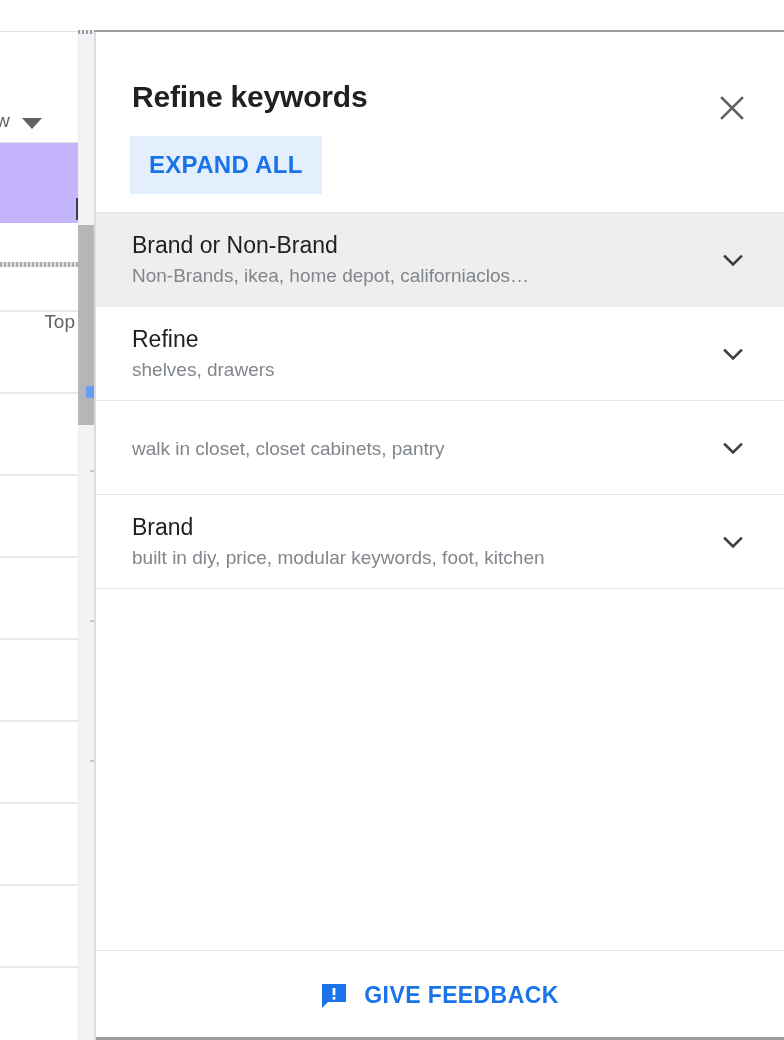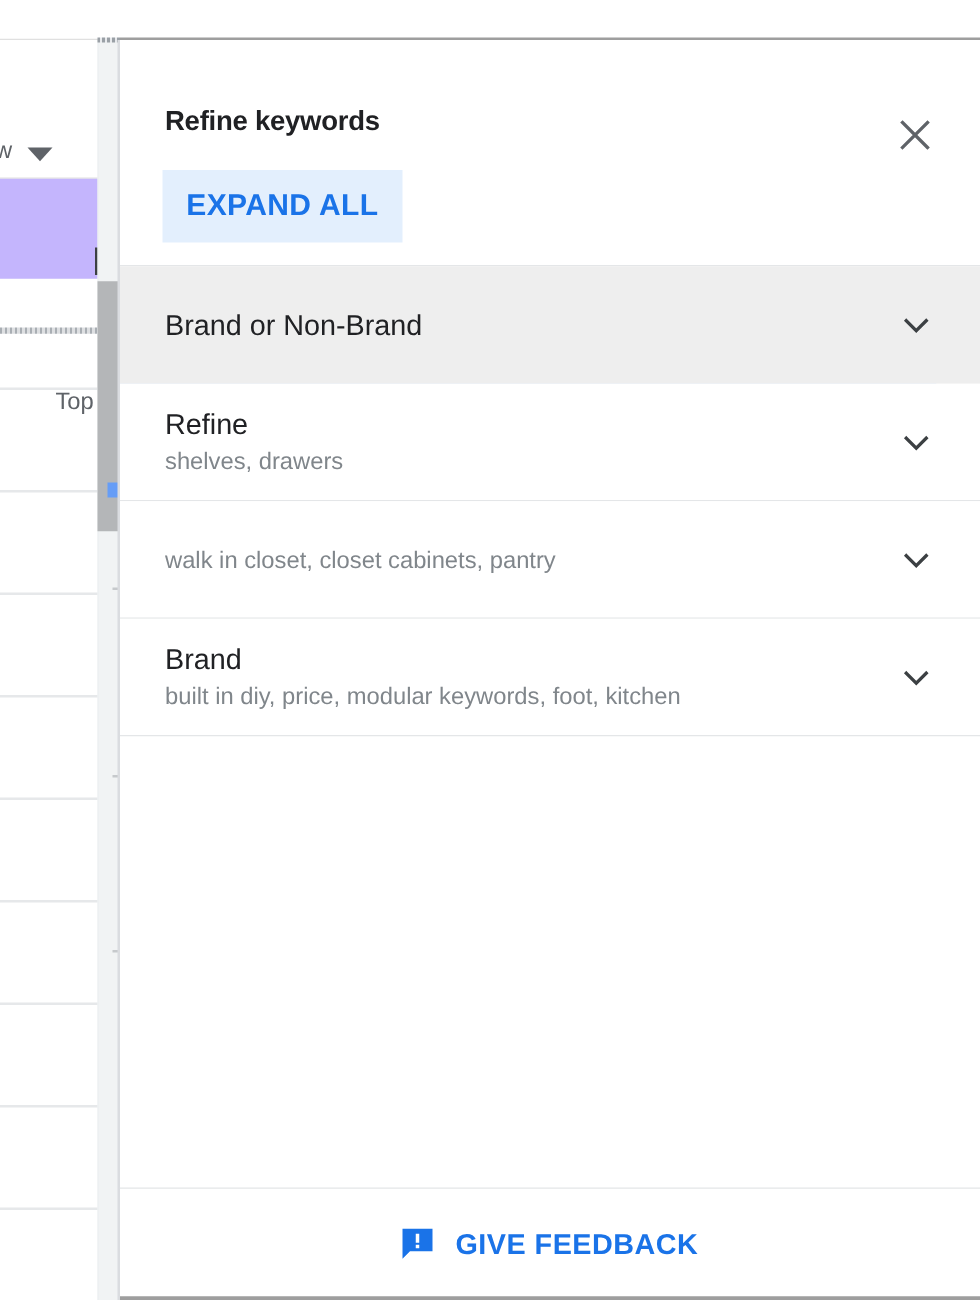--- a/index.html
+++ b/index.html
@@ -144,21 +144,21 @@
     flex-direction: column;
     overflow: hidden;
   }
 
   .panel-header {
     position: relative;
     padding: 48px 36px 0 36px;
     flex: 0 0 auto;
   }
   .panel-title {
-    font-size: 22px;
+    font-size: 30px;
     font-weight: bold;
     color: #202124;
     line-height: 34px;
     letter-spacing: -.2px;
   }
   .close-btn {
     position: absolute;
     right: 34px; top: 58px;
     width: 36px; height: 36px;
     cursor: pointer;
@@ -236,21 +236,21 @@
   .panel-footer {
     flex: 0 0 auto;
     height: 90px;
     border-top: 1px solid #e4e6e8;
     display: flex;
     align-items: center;
     justify-content: center;
   }
   .feedback-btn {
     display: inline-flex;
-    align-items: flex-start;
+    align-items: flex-end;
     gap: 17px;
     background: transparent;
     border: none;
     cursor: pointer;
     padding: 6px 10px;
     font-family: "Liberation Sans", sans-serif;
   }
   .feedback-icon { width: 26px; height: 26px; display: block; }
   .feedback-label {
     color: #1a73e8;
@@ -321,20 +321,21 @@
 
     <div class="expand-all-wrap">
       <button class="expand-all">EXPAND ALL</button>
     </div>
 
     <div class="accordion">
 
       <div class="acc-item hovered">
         <div class="acc-text">
           <div class="acc-title">Brand or Non-Brand</div>
+          <div class="acc-sub">Non-Brands, ikea, home depot, californiaclos…</div>
         </div>
         <div class="chev">
           <svg width="30" height="30" viewBox="0 0 30 30" aria-hidden="true">
             <path d="M7 11.5 L15 19.5 L23 11.5" stroke="#3c4043" stroke-width="2.6" fill="none" stroke-linecap="square"></path>
           </svg>
         </div>
 
         <div class="focus-underline">
           <svg width="688" height="18" viewBox="0 0 688 18" aria-hidden="true">
             <path d="M0 3 L650 3 L650 14 L688 14" stroke="#669df6" stroke-width="6" fill="none"></path>

